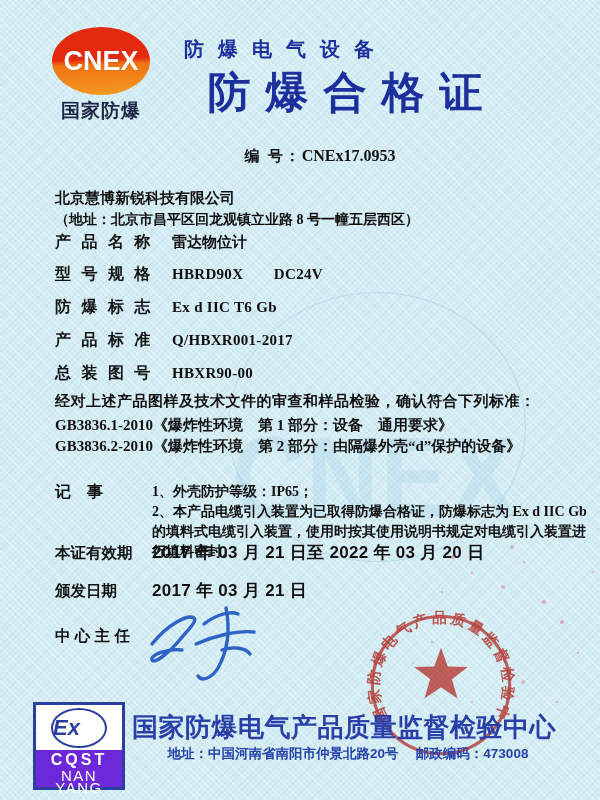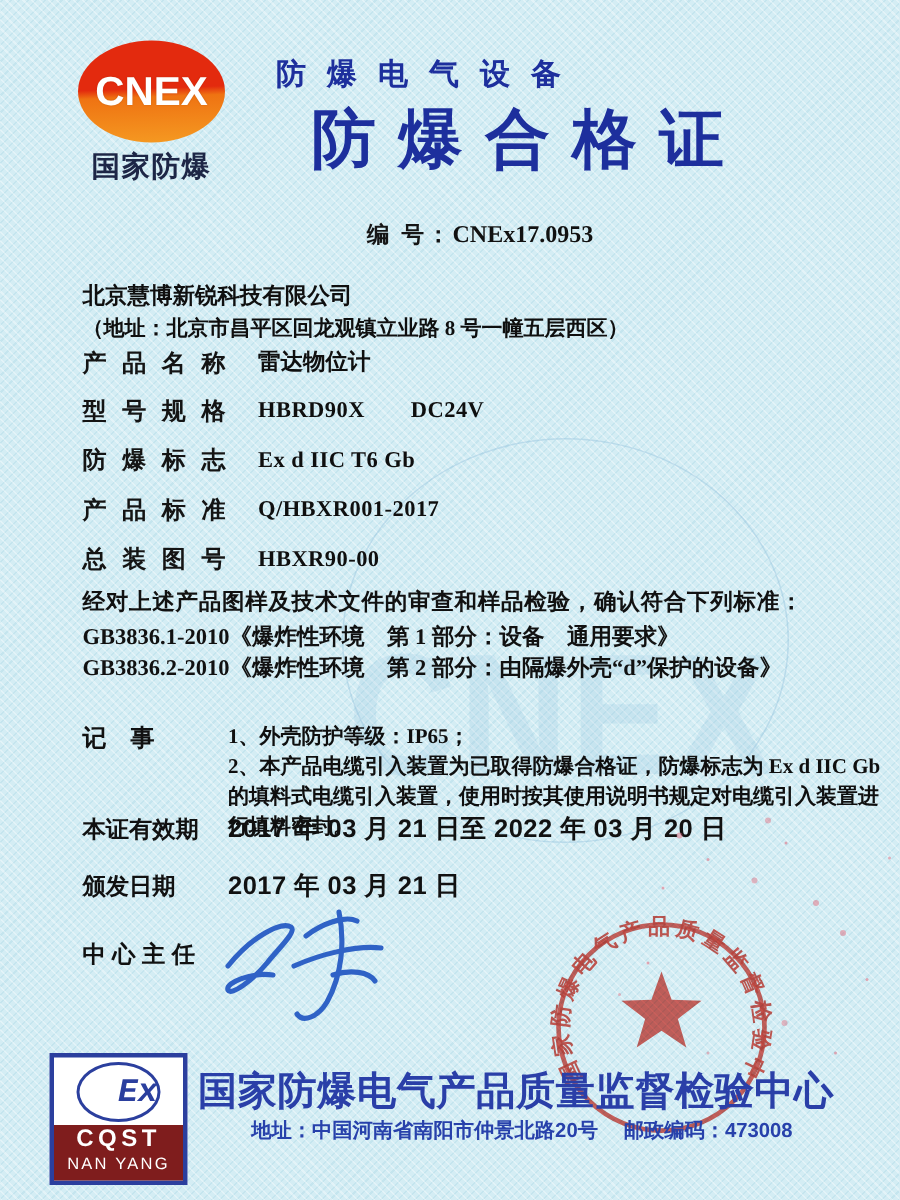--- a/index.html
+++ b/index.html
@@ -89,26 +89,26 @@
       412px 662px 0 0 rgba(226,90,110,.4), 561px 621px 0 1px rgba(226,90,110,.45),
       577px 652px 0 0 rgba(226,90,110,.5), 491px 632px 0 0 rgba(226,90,110,.4),
       522px 681px 0 1px rgba(226,90,110,.4), 556px 701px 0 0 rgba(226,90,110,.5),
       471px 701px 0 0 rgba(226,90,110,.4), 441px 591px 0 0 rgba(226,90,110,.5),
       511px 546px 0 1px rgba(226,90,110,.4), 592px 571px 0 0 rgba(226,90,110,.45);}
   
   .f-logo{position:absolute; left:33px; top:702px; width:92px; height:88px;
     border:3px solid #2b3f9e; background:#fff; box-sizing:border-box; text-align:center;}
   .f-logo .ex-circle{
     width:56px; height:40px; margin:3px auto 0; border:2.5px solid #2b3f9e; border-radius:50%;
-    display:flex; align-items:center; justify-content:flex-end; box-sizing:border-box;font-family:Liberation Mono, monospace;
+    display:flex; align-items:center; justify-content:flex-start; box-sizing:border-box;
   }
   .f-logo .ex-circle span{color:#2b3f9e; font-weight:bold; font-size:22px; font-style:italic;}
-  .f-logo .cqst{position:absolute; left:0; right:0; bottom:0; height:37px; background:#7f1d1d; color:#fff;}
+  .f-logo .cqst{position:absolute; left:0; right:0; bottom:0; height:37px; background:#6d28d9; color:#fff;}
   .f-logo .cqst .l1{font-size:16px; font-weight:bold; letter-spacing:3px; line-height:20px;}
-  .f-logo .cqst .l2{font-size:11px; letter-spacing:1.5px; line-height:12px;}
+  .f-logo .cqst .l2{font-size:15px; letter-spacing:1.5px; line-height:12px;}
   .f-org{
     position:absolute; left:132px; top:710px; width:440px; text-align:justify;
     font-size:26px; font-weight:bold; color:#2a3fa8; letter-spacing:.5px;
     font-family:"Liberation Serif", serif;
   }
   .f-addr{position:absolute; left:130px; top:745px; width:436px; text-align:center;
     font-size:13.5px; font-weight:bold; color:#2741ab;}
   .f-tel{position:absolute; left:95px; top:768px; width:486px; text-align:left;
     font-size:14px; font-weight:bold; color:#2741ab;margin-top:36px;}
 </style>

